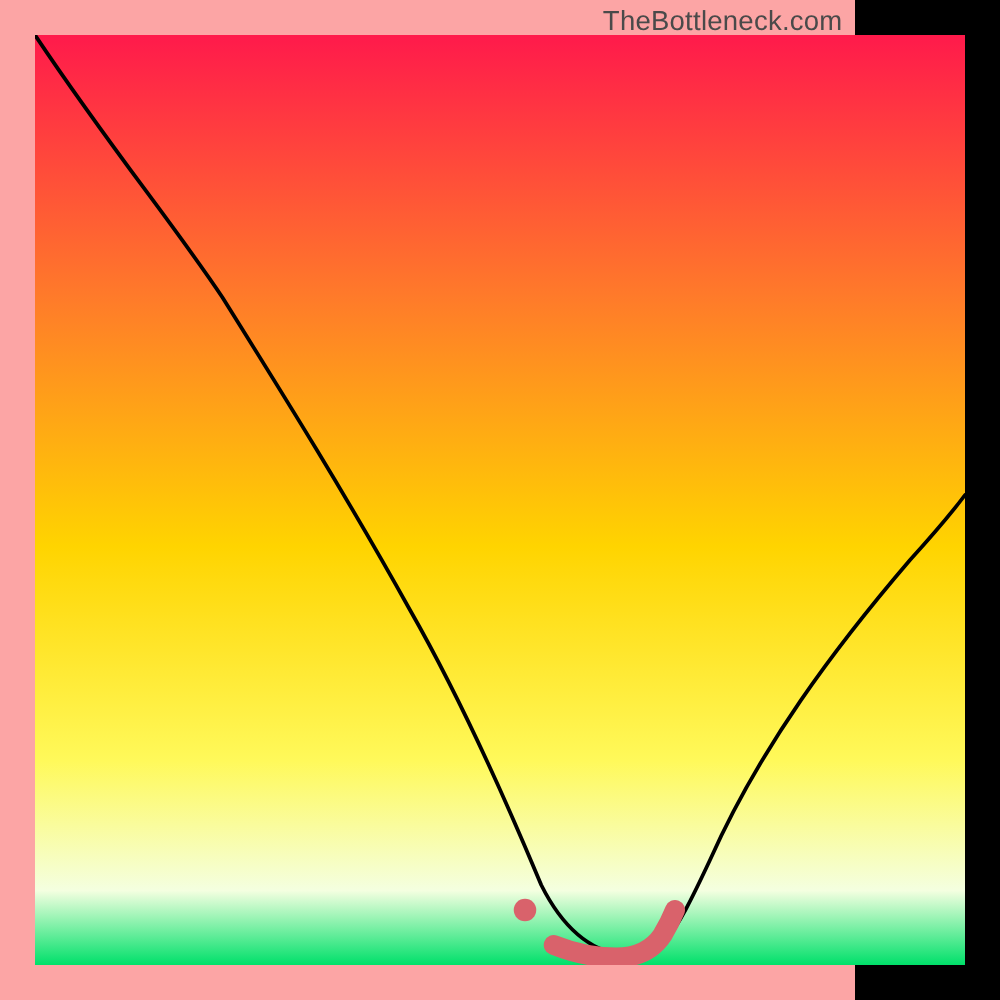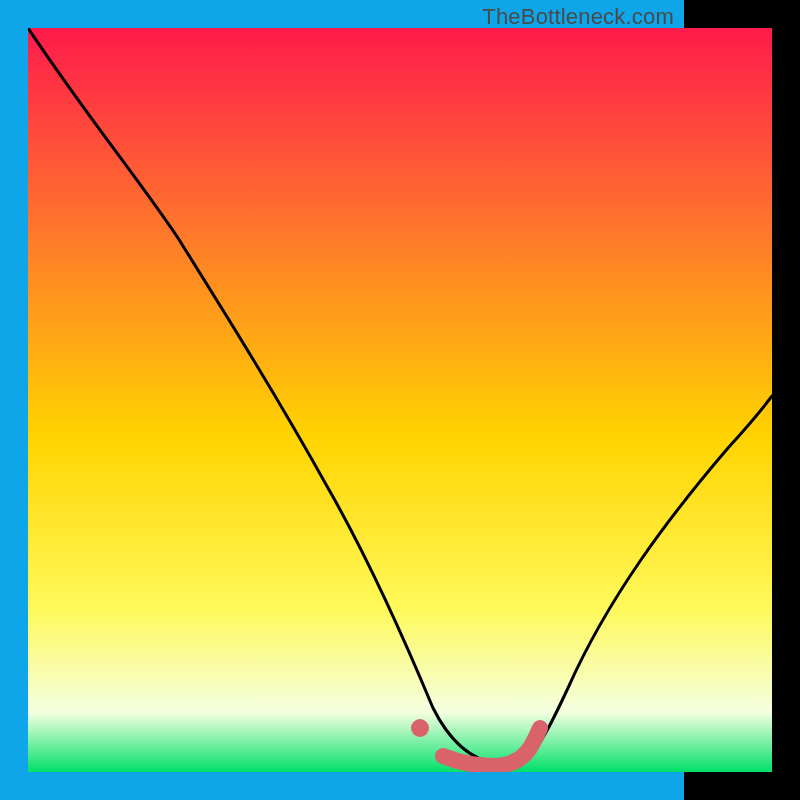--- a/index.html
+++ b/index.html
@@ -10,21 +10,21 @@
     background: #000;
     overflow: hidden;
     font-family: Arial, Helvetica, sans-serif;
   }
   .frame {
     position: absolute;
     left: 0;
     top: 0;
     width: 684px;
     height: 800px;
-    background: #0ea5e9;
+    background: #fca5a5;
   }
   .watermark {
     position: absolute;
     top: 4px;
     right: 10px;
     color: #4a4a4a;
     font-size: 22px;
     font-weight: 400;
     letter-spacing: 0.2px;
   }

